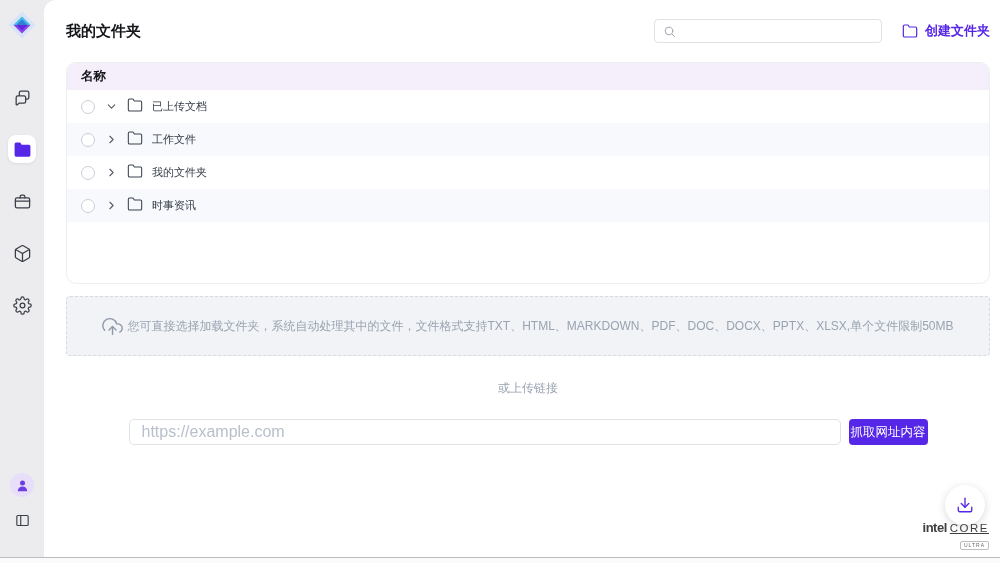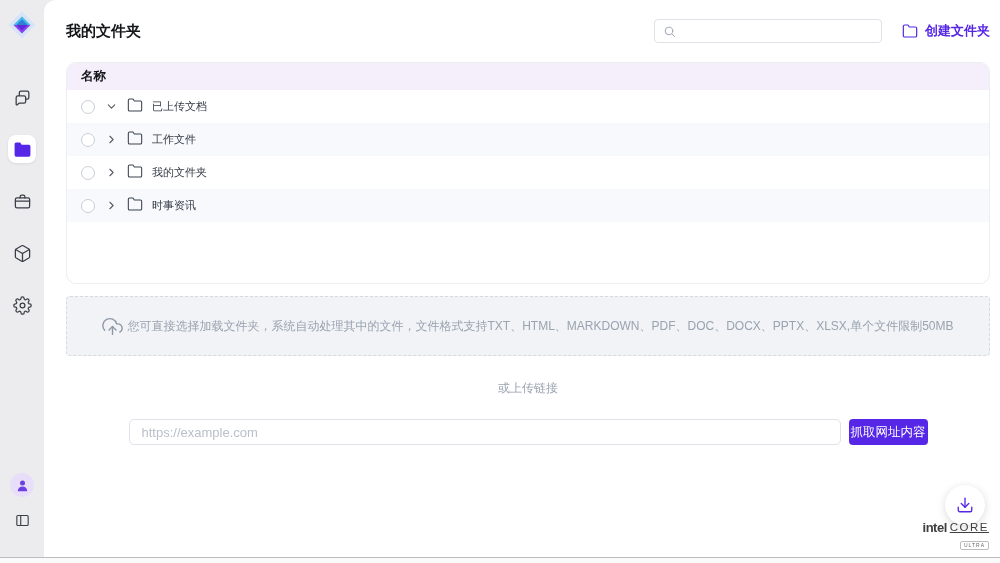--- a/index.html
+++ b/index.html
@@ -47,32 +47,32 @@
   .rlabel { font-size:11px; color:#333a45; }
 
   
   .dropzone { margin-top:12px; height:60px; background:#f1f3f6; border:1px dashed #d6dade; border-radius:4px;
               display:flex; flex-direction:row; align-items:center; justify-content:center; gap:4px; cursor:pointer; }
   .dropzone svg { width:21px; height:21px; stroke:#8e98a6; stroke-width:1.6; fill:none; stroke-linecap:round; stroke-linejoin:round; }
   .drop-hint { font-size:12px; color:#9aa3b0; }
   .or-link { margin-top:24px; text-align:center; font-size:12px; color:#9aa3b0; }
   .url-row { margin-top:22px; display:flex; justify-content:center; align-items:center; gap:8px; }
   .url-input { width:712px; height:26px; border:1px solid #dfe2e7; border-radius:5px; padding:0 12px;
-               font-size:13px; color:#6d28d9; outline:none; }
+               font-size:16px; color:#6d28d9; outline:none; }
   .url-input::placeholder { color:#b9c0cb; }
   .fetch-btn { height:26px; padding:0 2px; background:#5627e6; color:#fff; border:none; border-radius:4px;
                font-size:12.5px; cursor:pointer; font-family:inherit; }
 
   
   .fab { position:absolute; right:15px; bottom:38px; width:40px; height:40px; border-radius:50%; background:#fff;
          border:none; box-shadow:0 2px 8px rgba(0,0,0,.15); display:flex; align-items:center; justify-content:center;
          cursor:pointer; z-index:3; }
   .fab svg { width:18px; height:18px; stroke:#5627e6; stroke-width:1.8; fill:none; stroke-linecap:round; stroke-linejoin:round; }
   .intel { position:absolute; right:11px; bottom:13px; z-index:3; color:#3f3f3f; line-height:1; text-align:right; }
-  .intel .row1 { display:flex; align-items:center; gap:3px; justify-content:flex-end; }
+  .intel .row1 { display:flex; align-items:flex-end; gap:3px; justify-content:flex-end; }
   .intel-brand { font-size:13px; font-weight:700; letter-spacing:-.5px; }
   .intel-product { font-size:11.5px; font-weight:400; letter-spacing:1.5px; text-transform:uppercase;text-decoration:underline; }
   .intel-badge { display:inline-block; margin-top:2px; font-size:5px; letter-spacing:1px; color:#6b6b6b;
                  border:1px solid #bdbdbd; border-radius:2px; padding:1px 3px; text-transform:uppercase; }
 
   .bottom-strip { position:absolute; left:0; right:0; bottom:0; height:6px; background:#fafafa;
                   border-top:1px solid #bcbcbc; z-index:4; }
 </style>
 </head>
 <body>

